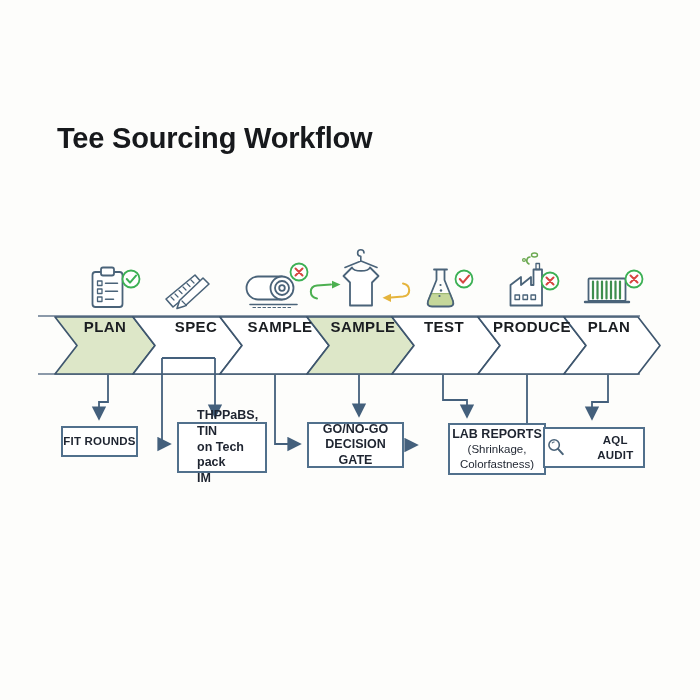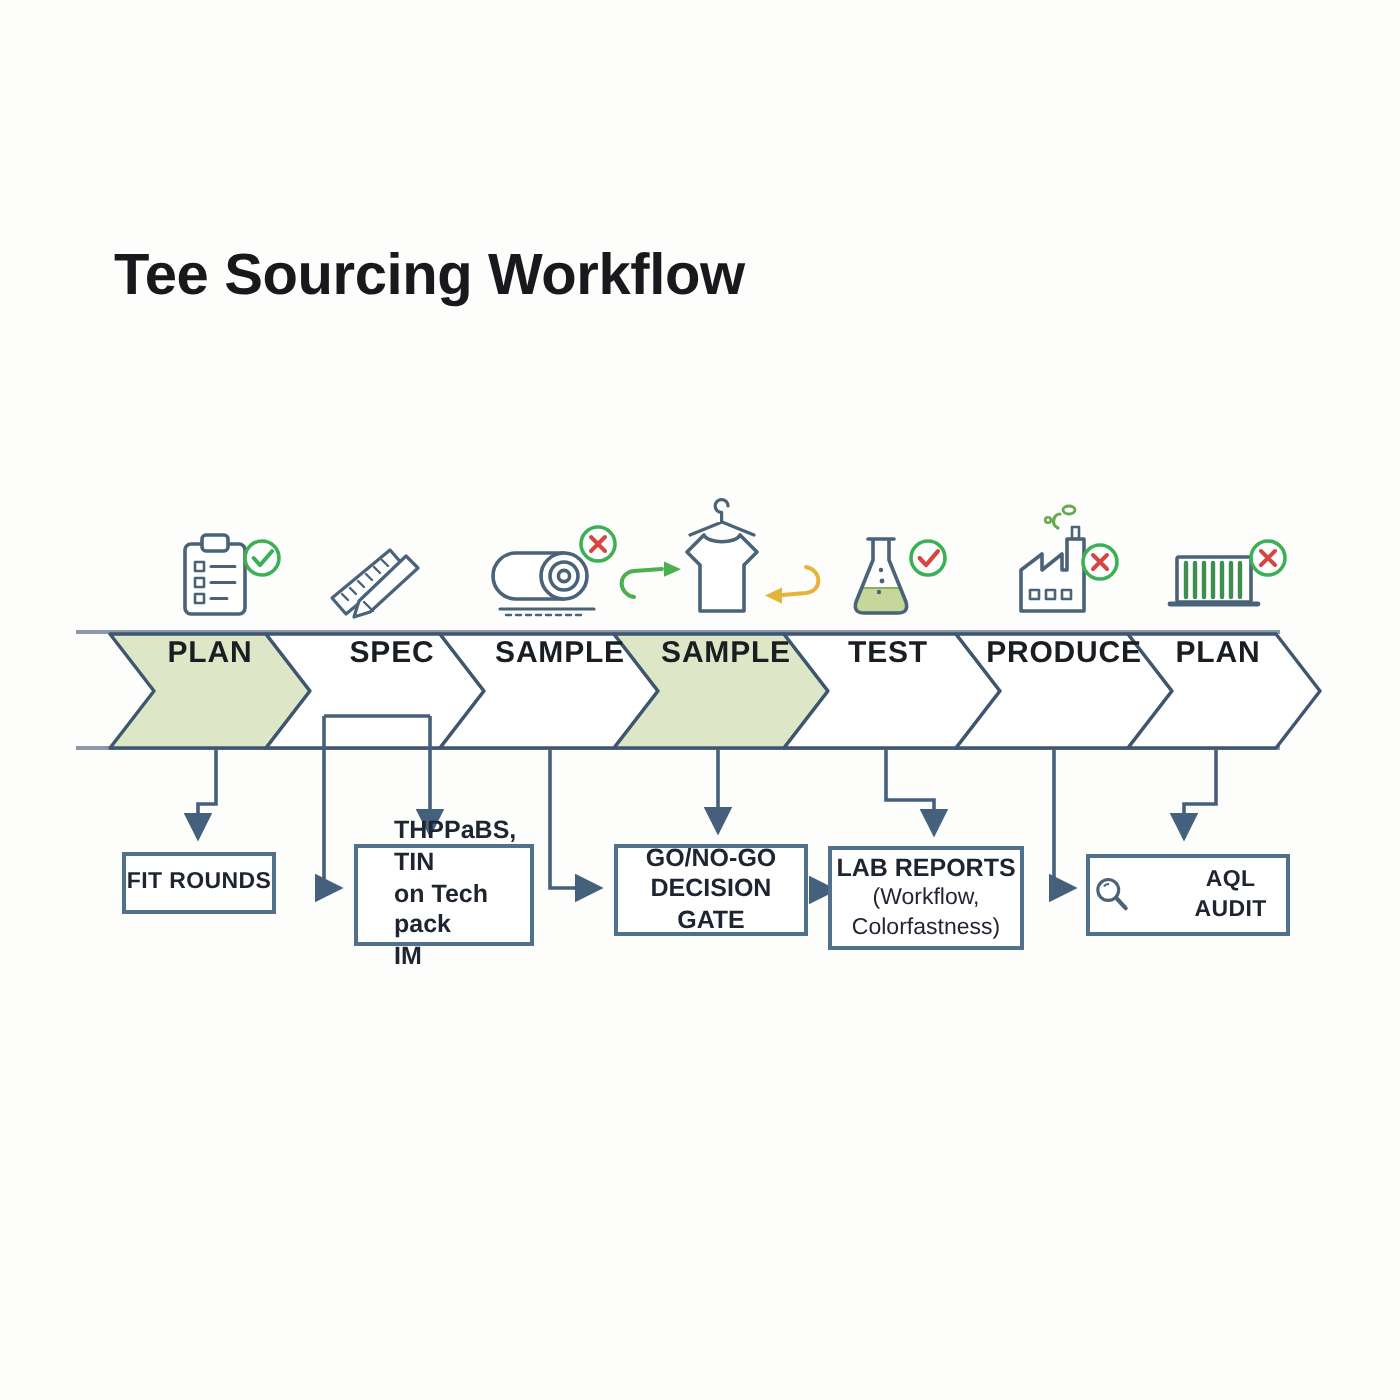--- a/index.html
+++ b/index.html
@@ -8,21 +8,21 @@
   .page-title{position:absolute;left:45px;top:110px;font-size:29px;font-weight:700;color:#17191c;letter-spacing:-0.2px;margin:12px;}
   svg.diagram{position:absolute;left:0;top:0;width:700px;height:700px;}
   .stage-label{position:absolute;top:317px;height:20px;line-height:20px;width:90px;text-align:center;
     font-size:15px;font-weight:700;color:#1a1d21;letter-spacing:.4px;transform:translateX(-50%);}
   .node-box{position:absolute;background:#ffffff;border:2px solid #51708c;color:#1e2430;
     display:flex;flex-direction:column;align-items:center;justify-content:center;text-align:center;box-sizing:border-box;}
   .node-box .ln{display:block;line-height:1.25;}
   .box-fit{left:61px;top:426px;width:77px;height:31px;font-size:11.5px;font-weight:600;letter-spacing:.2px;}
   .box-spec{left:177px;top:422px;width:90px;height:51px;font-size:12.5px;font-weight:700;align-items:flex-start;padding-left:18px;text-align:left;}
   .box-gate{left:307px;top:422px;width:97px;height:46px;font-size:12.5px;font-weight:700;}
-  .box-lab{left:414px;top:423px;width:98px;height:52px;font-size:11.5px;}
+  .box-lab{left:448px;top:423px;width:98px;height:52px;font-size:11.5px;}
   .box-lab .ln0{font-weight:700;font-size:12.5px;}
   .box-aql{left:543px;top:427px;width:102px;height:41px;flex-direction:row;gap:20px;font-size:11.5px;font-weight:600;letter-spacing:.2px;}
 </style>
 </head>
 <body>
 
 <div class="canvas">
 
   <h1 class="page-title">Tee Sourcing Workflow</h1>
 
@@ -167,21 +167,21 @@
     <span class="ln">IM</span>
   </div>
 
   <div class="node-box box-gate">
     <span class="ln">GO/NO-GO</span>
     <span class="ln">DECISION GATE</span>
   </div>
 
   <div class="node-box box-lab">
     <span class="ln ln0">LAB REPORTS</span>
-    <span class="ln">(Workflow,</span>
+    <span class="ln">(Shrinkage,</span>
     <span class="ln">Colorfastness)</span>
   </div>
 
   <div class="node-box box-aql">
     <svg width="26" height="26" viewBox="0 0 26 26">
       <circle cx="10.5" cy="9.5" r="6" fill="none" stroke="#4a6379" stroke-width="1.8"></circle>
       <path d="M8,7.5 a3.4,3.4 0 0 1 3,-1.4" fill="none" stroke="#4a6379" stroke-width="1.2"></path>
       <line x1="15" y1="14" x2="20.5" y2="20" stroke="#4a6379" stroke-width="2.4" stroke-linecap="round"></line>
     </svg>
     <span class="ln">AQL AUDIT</span>

